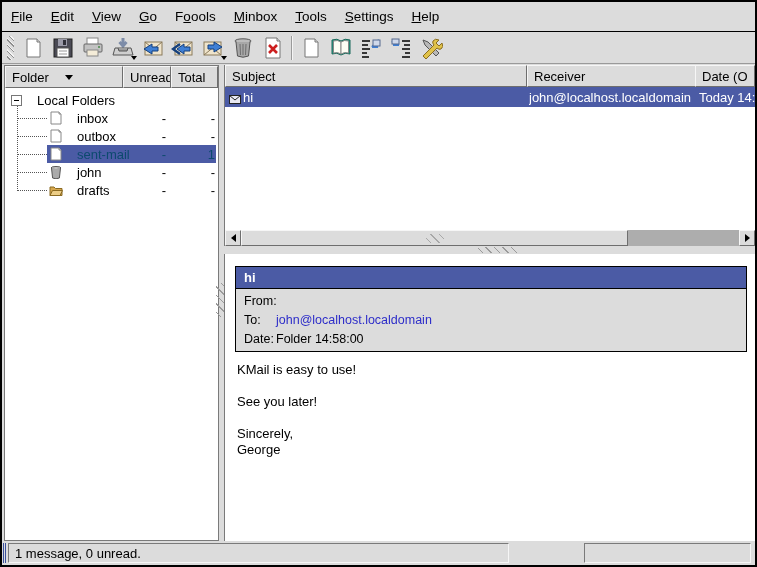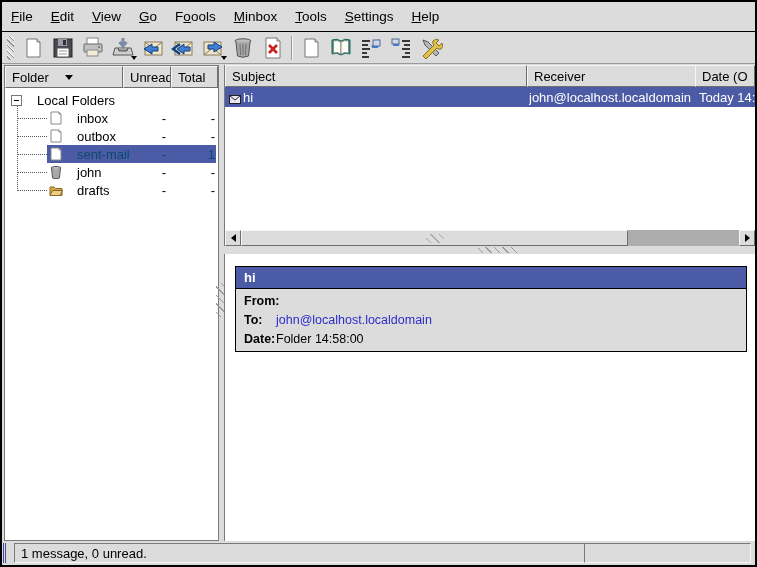--- a/index.html
+++ b/index.html
@@ -125,35 +125,35 @@
   .pv-box {
     position:absolute; left:10px; top:12px; width:512px;
     border:1px solid #000; background:#dcdcdc;
   }
   .pv-title {
     height:22px; background:#4b5ba5; color:#fff; font-weight:bold;
     display:flex; align-items:center; padding:0 8px; border-bottom:1px solid #000; font-size:13px;
   }
   .pv-row { position:relative; height:19px; display:flex; align-items:center; font-size:12.5px; }
   .pv-rows { padding:2px 0 3px 0; }
-  .pv-label { position:absolute; left:8px; font-weight:bold; }
+  .pv-label { position:absolute; left:8px; font-weight:normal; }
   .pv-value { position:absolute; left:40px; white-space:nowrap; }
   .pv-value.link { color:#2d2dc9; cursor:pointer; }
   .pv-body { position:absolute; left:12px; top:108px; right:8px; font-size:13px; line-height:16px; }
   .body-line { min-height:16px; white-space:pre; }
   
   .statusbar { position:absolute; left:0; bottom:0; right:0; height:24px; background:#dcdcdc; }
   .sb-mark { position:absolute; left:1px; top:2px; bottom:2px; width:4px;
     background:repeating-linear-gradient(90deg,#3a4f9b 0 1px,#dcdcdc 1px 2px); }
   .status-panel {
     position:absolute; top:2px; height:20px; background:#dcdcdc;
     border:1px solid #7a7a7a; border-bottom-color:#f6f6f6; border-right-color:#f6f6f6;
     display:flex; align-items:center; padding:0 6px; font-size:13px; white-space:nowrap; overflow:hidden;
   }
-  .status-panel.main { left:12px; width:572px; }
+  .status-panel.main { left:6px; width:501px; }
   .status-panel.aux  { left:582px; right:4px; }
 </style>
 </head>
 <body>
 
 <div class="window">
 
   <div class="menubar">
     <div class="menu-item"><span></span><span class="accel">F</span><span>ile</span></div>
     <div class="menu-item"><span></span><span class="accel">E</span><span>dit</span></div>
@@ -434,20 +434,28 @@
         <div class="pv-row">
           <span class="pv-label">To:</span>
           <span class="pv-value link">john@localhost.localdomain</span>
         </div>
         <div class="pv-row">
           <span class="pv-label">Date:</span>
           <span class="pv-value">Folder 14:58:00</span>
         </div>
       </div>
     </div>
+    <div class="pv-body">
+      <div class="body-line">KMail is easy to use!</div>
+      <div class="body-line"></div>
+      <div class="body-line">See you later!</div>
+      <div class="body-line"></div>
+      <div class="body-line">Sincerely,</div>
+      <div class="body-line">George</div>
+    </div>
   </div>
 
   <div class="statusbar">
     <div class="sb-mark"></div>
     <div class="status-panel main">
       <span>1 message, 0 unread.</span>
     </div>
     <div class="status-panel aux">
       <span></span>
     </div>

